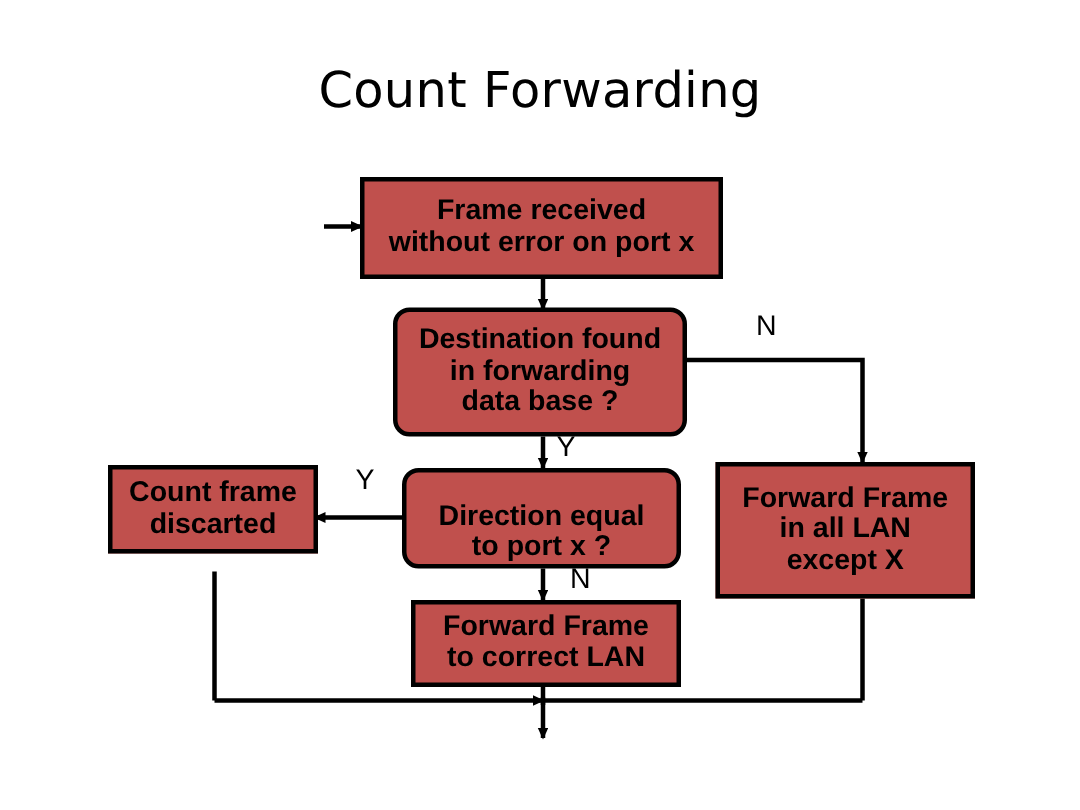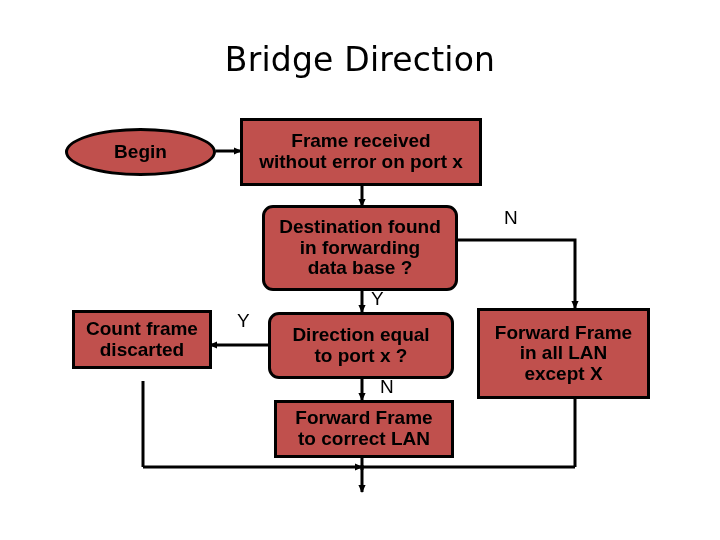--- a/index.html
+++ b/index.html
@@ -69,21 +69,21 @@
     font-family: "Liberation Sans", sans-serif;
     font-weight: normal;
     white-space: nowrap;
   }
 </style>
 </head>
 <body>
 
 <div id="canvas">
 
-  <div id="title">Bridge Direction</div>
+  <div id="title">Count Forwarding</div>
 
   <svg class="svg-layer" viewBox="0 0 720 540" xmlns="http://www.w3.org/2000/svg">
     <defs>
       <marker id="arrow" markerWidth="9" markerHeight="9" refX="7" refY="3.6" orient="auto" markerUnits="userSpaceOnUse">
         <path d="M0,0 L8,3.6 L0,7.2 z" fill="#000000"></path>
       </marker>
     </defs>
 
     <line x1="216" y1="151" x2="241" y2="151" stroke="#000000" stroke-width="3" marker-end="url(#arrow)"></line>
 
@@ -111,41 +111,38 @@
   </svg>
 
   <div class="edge-label" style="left:504px; top:207px;">N</div>
 
   <div class="edge-label" style="left:371px; top:288px;">Y</div>
 
   <div class="edge-label" style="left:237px; top:310px;">Y</div>
 
   <div class="edge-label" style="left:380px; top:376px;">N</div>
 
-  <div class="node ellipse" style="left:65px; top:128px; width:151px; height:48px;">
-    <span class="txt">Begin</span>
-  </div>
 
   <div class="node" style="left:240px; top:118px; width:242px; height:68px;">
     <span class="txt">Frame received
 without error on port x</span>
   </div>
 
   <div class="node rounded" style="left:262px; top:205px; width:196px; height:86px;text-align:center;">
     <span class="txt">Destination found
 in forwarding
 data base ?</span>
   </div>
 
   <div class="node" style="left:72px; top:310px; width:140px; height:59px;">
     <span class="txt">Count frame
 discarted</span>
   </div>
 
-  <div class="node rounded" style="left:268px; top:312px; width:186px; height:67px;">
+  <div class="node rounded" style="left:268px; top:312px; width:186px; height:67px;align-items:flex-end;">
     <span class="txt">Direction equal
 to port x ?</span>
   </div>
 
   <div class="node" style="left:477px; top:308px; width:173px; height:91px;">
     <span class="txt">Forward Frame
 in all LAN
 except X</span>
   </div>
 

